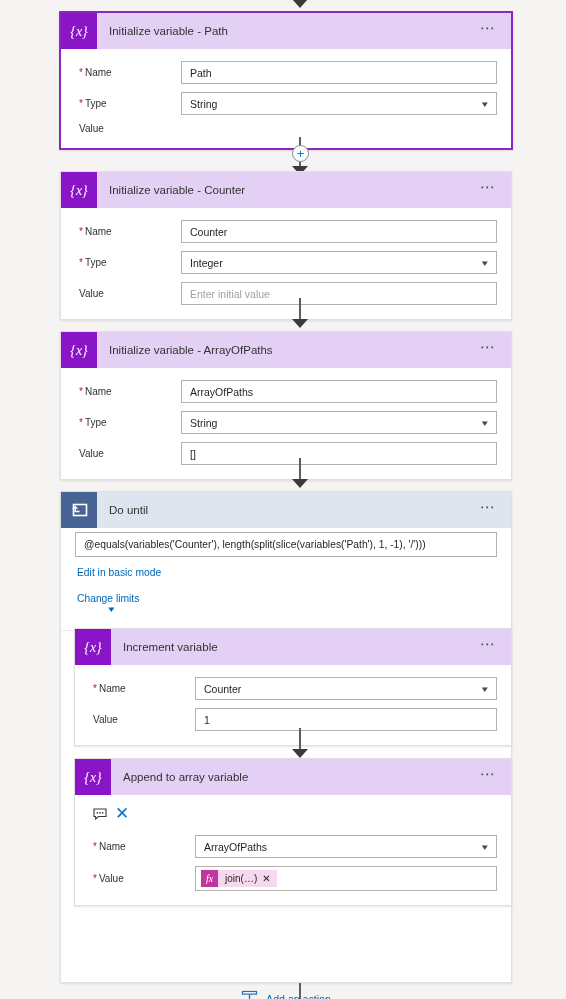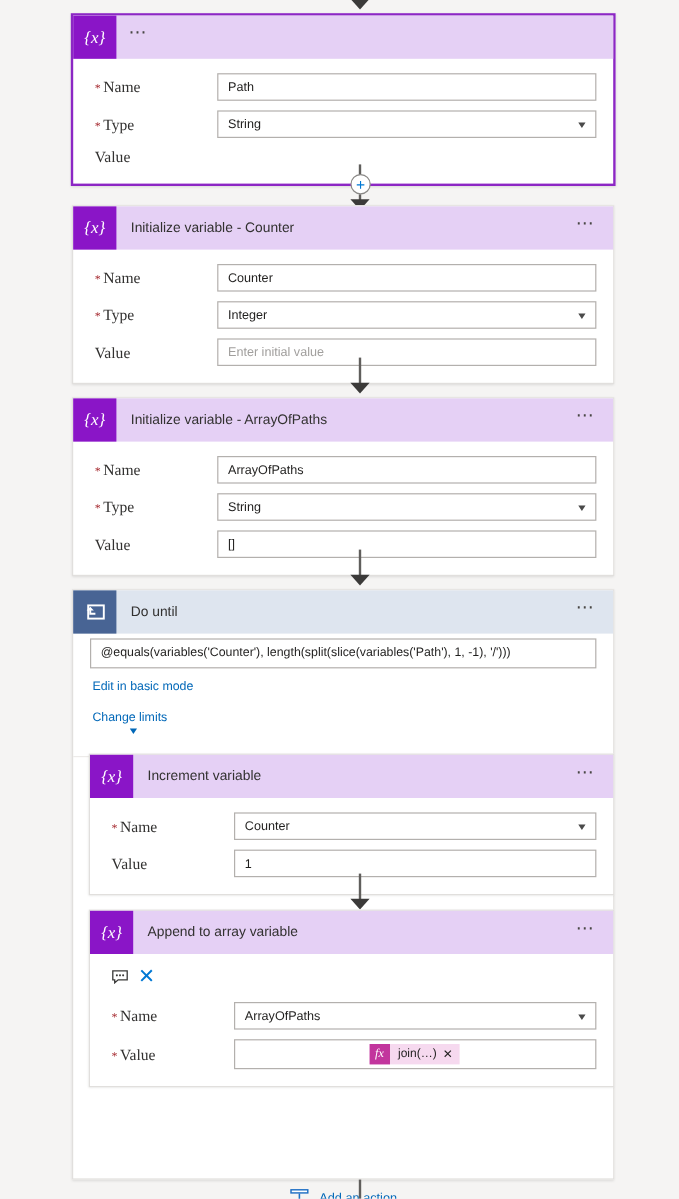--- a/index.html
+++ b/index.html
@@ -53,23 +53,22 @@
   .ellipsis-btn {
     flex: 0 0 auto; padding: 0 14px 6px 10px; color: #484644;
     font-size: 15px; letter-spacing: 2.3px; line-height: 10px;
   }
 
   .card-body { padding: 9px 14px 14px 14px; }
 
   .field-row { display: flex; align-items: center; margin-top: 8px; }
   .field-row:first-child { margin-top: 3px; }
   .field-label {
-    width: 106px; flex: 0 0 106px; font-size: 13px; color: #323130;
+    width: 106px; flex: 0 0 106px; font-size: 10px; color: #323130;
     padding-left: 4px;
-    font-family: Liberation Serif, serif;
   }
   .req::before { content: "*"; color: #a4262c; margin-right: 2px; font-size: 10px; }
 
   .field-input {
     flex: 1 1 auto; height: 23px; background: #fff;
     border: 1px solid #b3b0ad; display: flex; align-items: center;
     font-size: 10.5px; color: #201f1e; padding: 0 6px 0 8px;
     position: relative;
   }
   .field-input.placeholder { color: #a19f9d; font-style: normal; }
@@ -143,20 +142,21 @@
 
   <div class="arrowhead" style="top:-1px;"></div>
 
   <div class="card selected" style="top:11px;">
     <div class="card-header hdr-variable">
       <div class="icon-tile tile-variable">
         <svg width="22" height="16" viewBox="0 0 22 16">
           <text x="11" y="12.5" font-family="Liberation Serif, serif" font-size="14" font-style="italic" fill="#ffffff" text-anchor="middle">{x}</text>
         </svg>
       </div>
+      <div class="card-title">Initialize variable - Path</div>
       <div class="ellipsis-btn">⋯</div>
     </div>
     <div class="card-body">
       <div class="field-row">
         <div class="field-label req">Name</div>
         <div class="field-input">Path</div>
       </div>
       <div class="field-row">
         <div class="field-label req">Type</div>
         <div class="field-input">
@@ -322,21 +322,21 @@
       <div class="field-row">
         <div class="field-label req">Name</div>
         <div class="field-input">
           <span>ArrayOfPaths</span>
           <span class="chev">▾</span>
         </div>
       </div>
 
       <div class="field-row">
         <div class="field-label req">Value</div>
-        <div class="field-input" style="height:25px;padding-left:5px;justify-content:center;">
+        <div class="field-input" style="height:25px;padding-left:5px;">
           <span class="token">
             <span class="fx">fx</span>
             <span class="tok-label">join(…)</span>
             <span class="tok-x">✕</span>
           </span>
         </div>
       </div>
     </div>
   </div>
 

